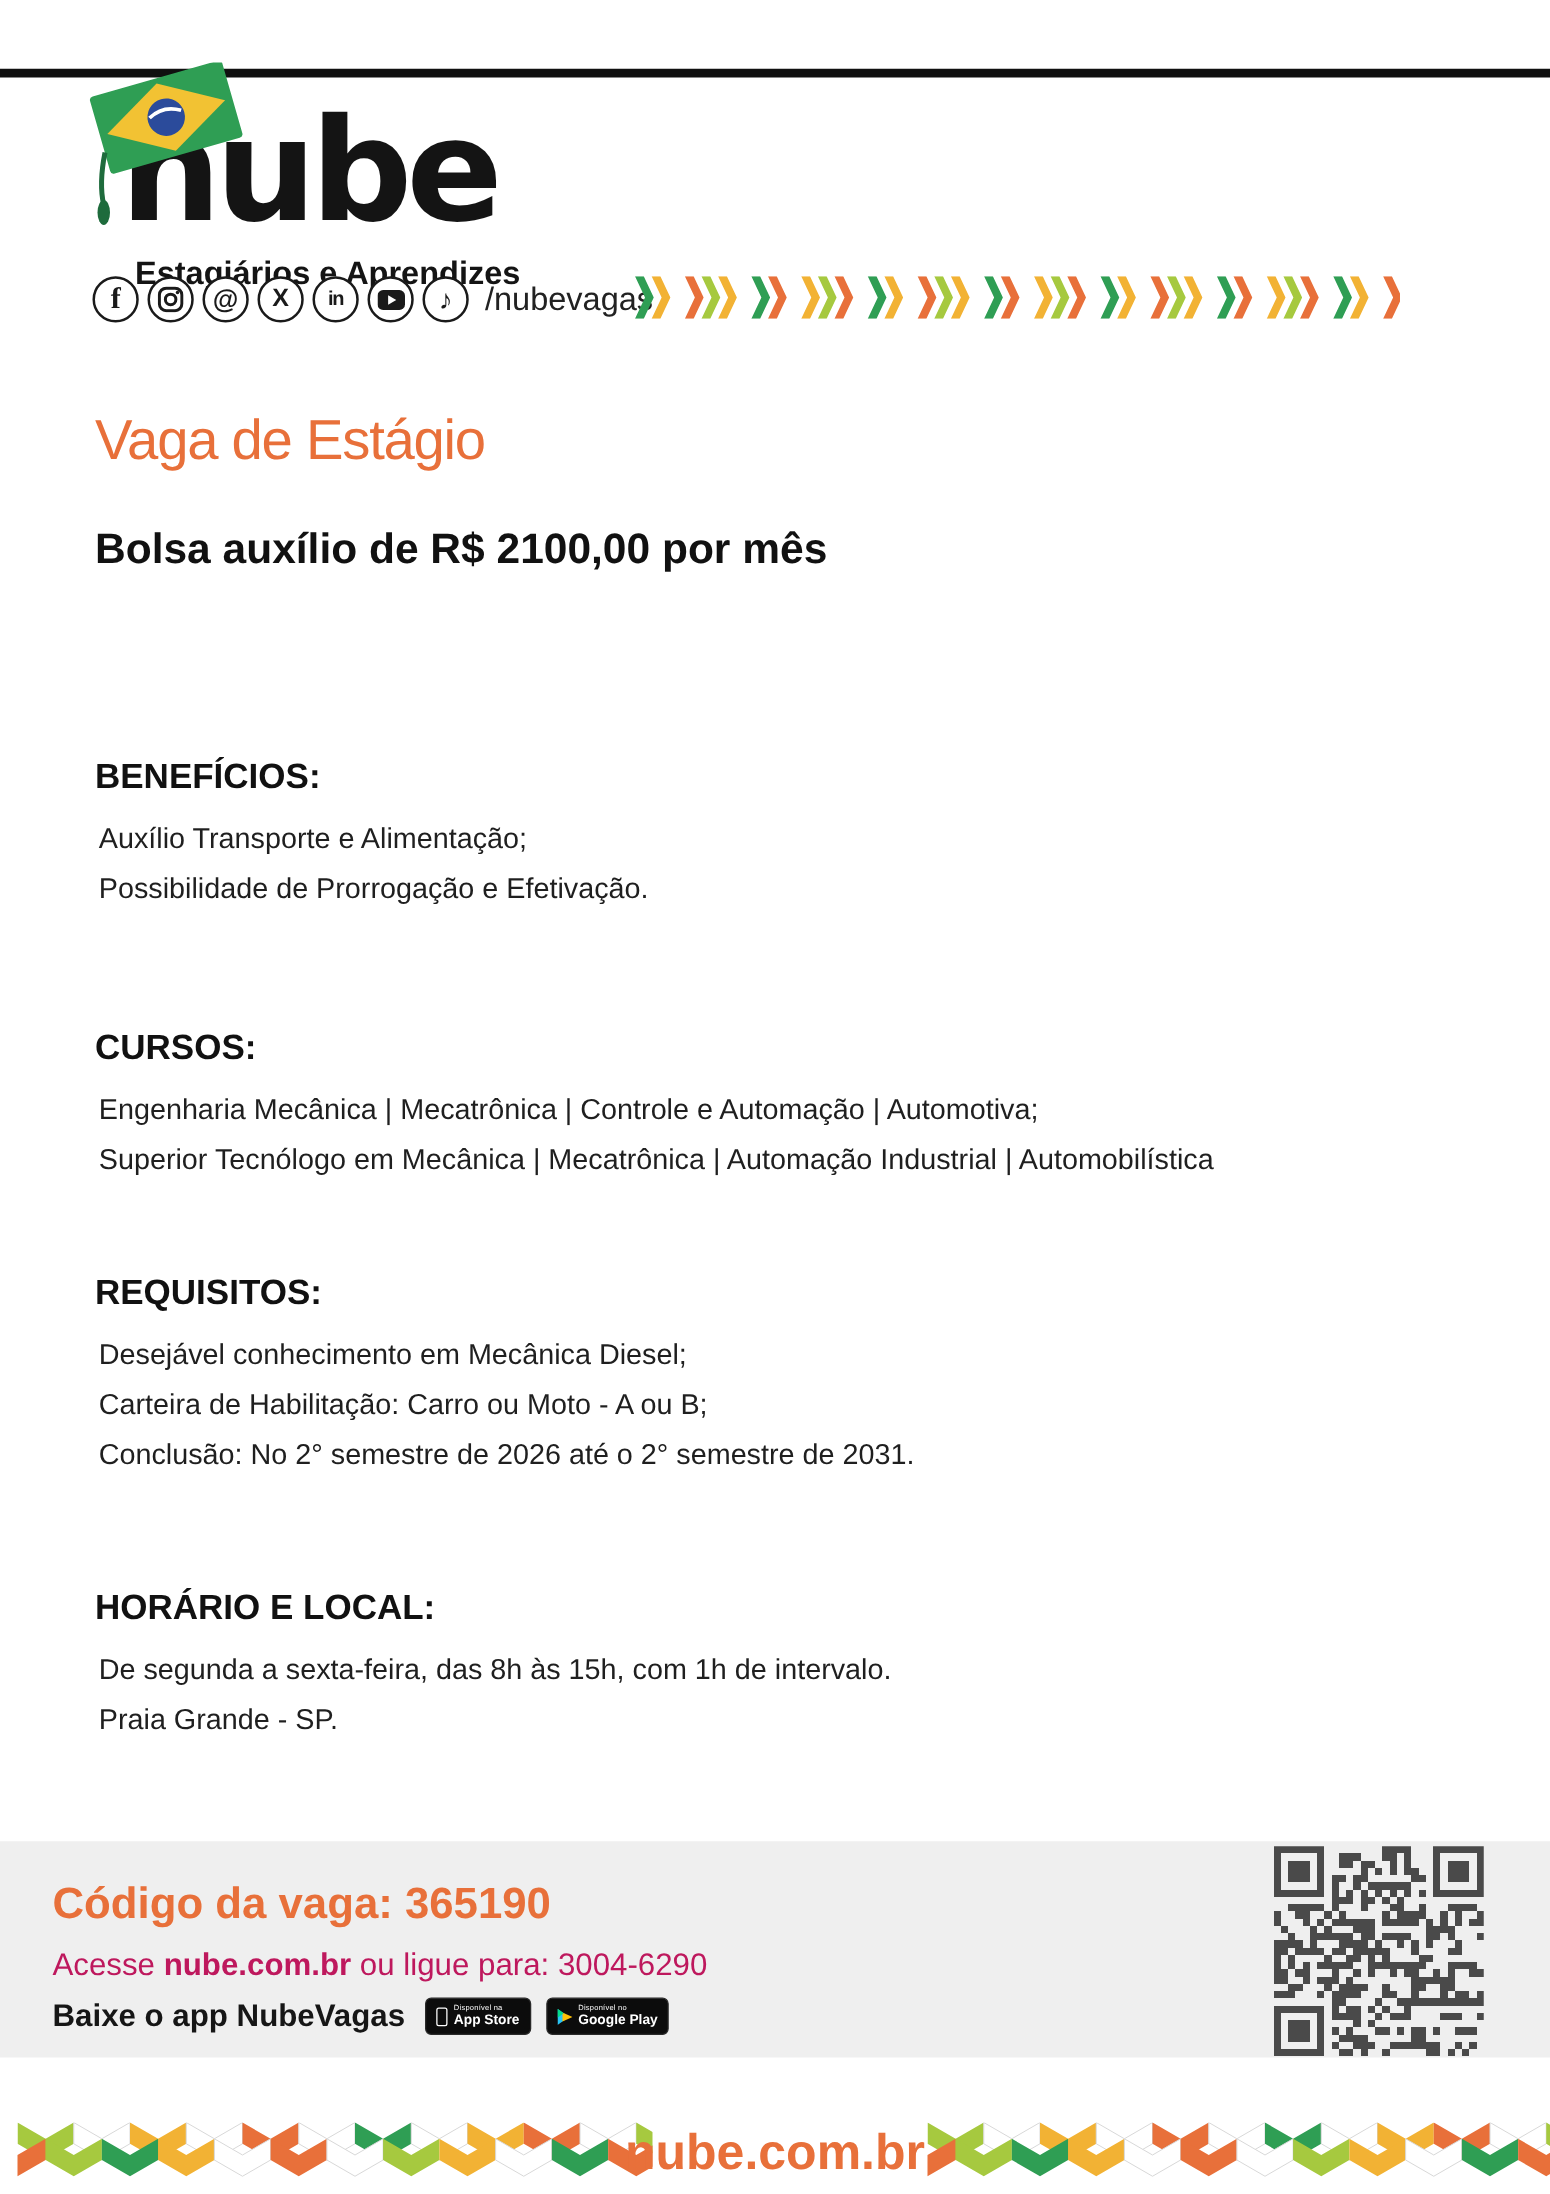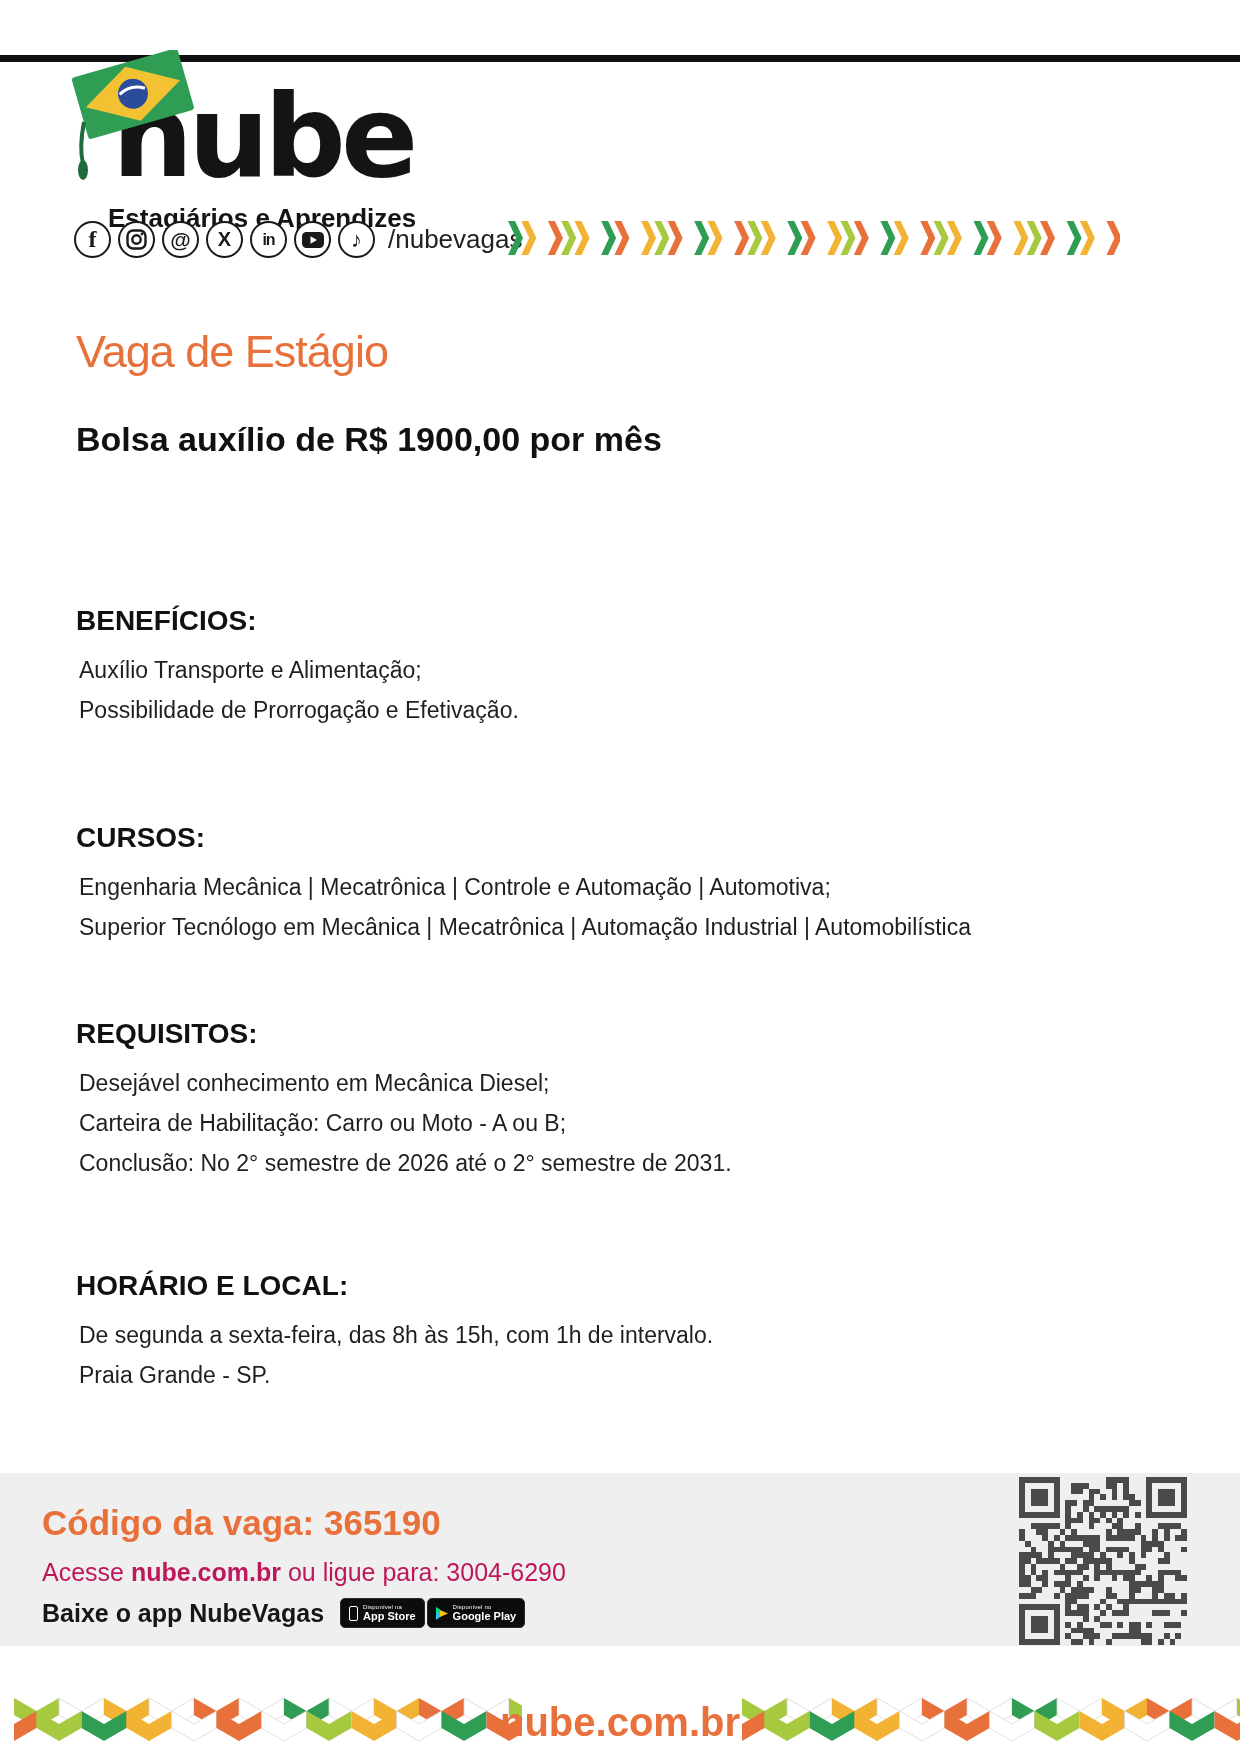--- a/index.html
+++ b/index.html
@@ -7,21 +7,21 @@
     position:relative;width:1240px;height:1755px;overflow:hidden;
     background:#fff;font-family:"Liberation Sans",sans-serif;color:#1f1f1f;
   }
   .abs{position:absolute;}
   .top-rule{left:0;top:55px;width:1240px;height:7px;background:#101010;}
 
   
   .flag{left:60px;top:50px;width:156px;height:132px;}
   .wordmark{
     left:96px;top:80px;font-family:"DejaVu Sans",sans-serif;
-    font-size:114px;font-weight:700;letter-spacing:-5px;color:#141414;line-height:1;margin-left:16px;
+    font-size:114px;font-weight:700;letter-spacing:-5px;color:#141414;line-height:1;
   }
   .tagline{left:108px;top:203px;font-size:26px;font-weight:700;color:#141414;}
 
   
   .social-row{left:74px;top:221px;display:flex;align-items:center;gap:7px;}
   .sicon{
     width:37px;height:37px;border:2.5px solid #1a1a1a;border-radius:50%;
     display:flex;align-items:center;justify-content:center;box-sizing:border-box;
     font-weight:700;color:#1a1a1a;background:#fff;flex:0 0 auto;
   }
@@ -54,21 +54,21 @@
   .sec-1{top:605px;} .sec-2{top:822px;} .sec-3{top:1018px;} .sec-4{top:1270px;}
   .sec-heading{font-size:28px;font-weight:700;color:#111;margin-bottom:13px;}
   .sec-line{font-size:23px;color:#1f1f1f;height:40px;line-height:40px;padding-left:3px;}
 
   
   .footer-box{left:0;top:1473px;width:1240px;height:173px;background:#efefef;}
   .code{left:42px;top:1503px;font-size:35px;font-weight:700;color:var(--orange,#E8703A);}
   .acesse{left:42px;top:1558px;font-size:25px;color:#be185d;}
   .acesse b{font-weight:700;}
   .baixe{left:42px;top:1598px;font-size:25px;font-weight:700;color:#161616;display:flex;align-items:center;}
-  .badges{display:flex;gap:2px;margin-left:16px;}
+  .badges{display:flex;gap:12px;margin-left:16px;}
   .badge{
     background:#0c0c0c;color:#fff;border-radius:5px;height:30px;min-width:66px;
     display:flex;align-items:center;gap:5px;padding:0 8px;box-sizing:border-box;
     border:1px solid #2a2a2a;cursor:pointer;
   }
   .badge .txt{display:flex;flex-direction:column;line-height:1;}
   .badge .small{font-size:6px;font-weight:400;letter-spacing:.2px;}
   .badge .big{font-size:11px;font-weight:700;margin-top:1px;white-space:nowrap;}
   .phone-glyph{width:9px;height:15px;border:1.5px solid #fff;border-radius:2px;box-sizing:border-box;}
   #qr{left:1019px;top:1477px;width:168px;height:168px;}
@@ -153,21 +153,21 @@
       <path d="M478.8 0 h7 l8 17 l-8 17 h-7 l8 -17 z" fill="#E8703A"></path>
       <path d="M505.40000000000003 0 h7 l8 17 l-8 17 h-7 l8 -17 z" fill="#F2B234"></path>
       <path d="M518.7 0 h7 l8 17 l-8 17 h-7 l8 -17 z" fill="#A6C93F"></path>
       <path d="M532 0 h7 l8 17 l-8 17 h-7 l8 -17 z" fill="#E8703A"></path>
       <path d="M558.6 0 h7 l8 17 l-8 17 h-7 l8 -17 z" fill="#2F9E54"></path>
       <path d="M571.9 0 h7 l8 17 l-8 17 h-7 l8 -17 z" fill="#F2B234"></path>
       <path d="M598.5 0 h7 l8 17 l-8 17 h-7 l8 -17 z" fill="#E8703A"></path>
     </svg>
 
   <div class="abs title">Vaga de Estágio</div>
-  <div class="abs subtitle">Bolsa auxílio de R$ 1900,00 por mês</div>
+  <div class="abs subtitle">Bolsa auxílio de R$ 2100,00 por mês</div>
 
   <div class="abs section sec-2">
     <div class="sec-heading">CURSOS:</div>
     <div class="sec-line">Engenharia Mecânica | Mecatrônica | Controle e Automação | Automotiva;</div>
     <div class="sec-line">Superior Tecnólogo em Mecânica | Mecatrônica | Automação Industrial | Automobilística</div>
   </div>
 
   <div class="abs section sec-1">
     <div class="sec-heading">BENEFÍCIOS:</div>
     <div class="sec-line">Auxílio Transporte e Alimentação;</div>

